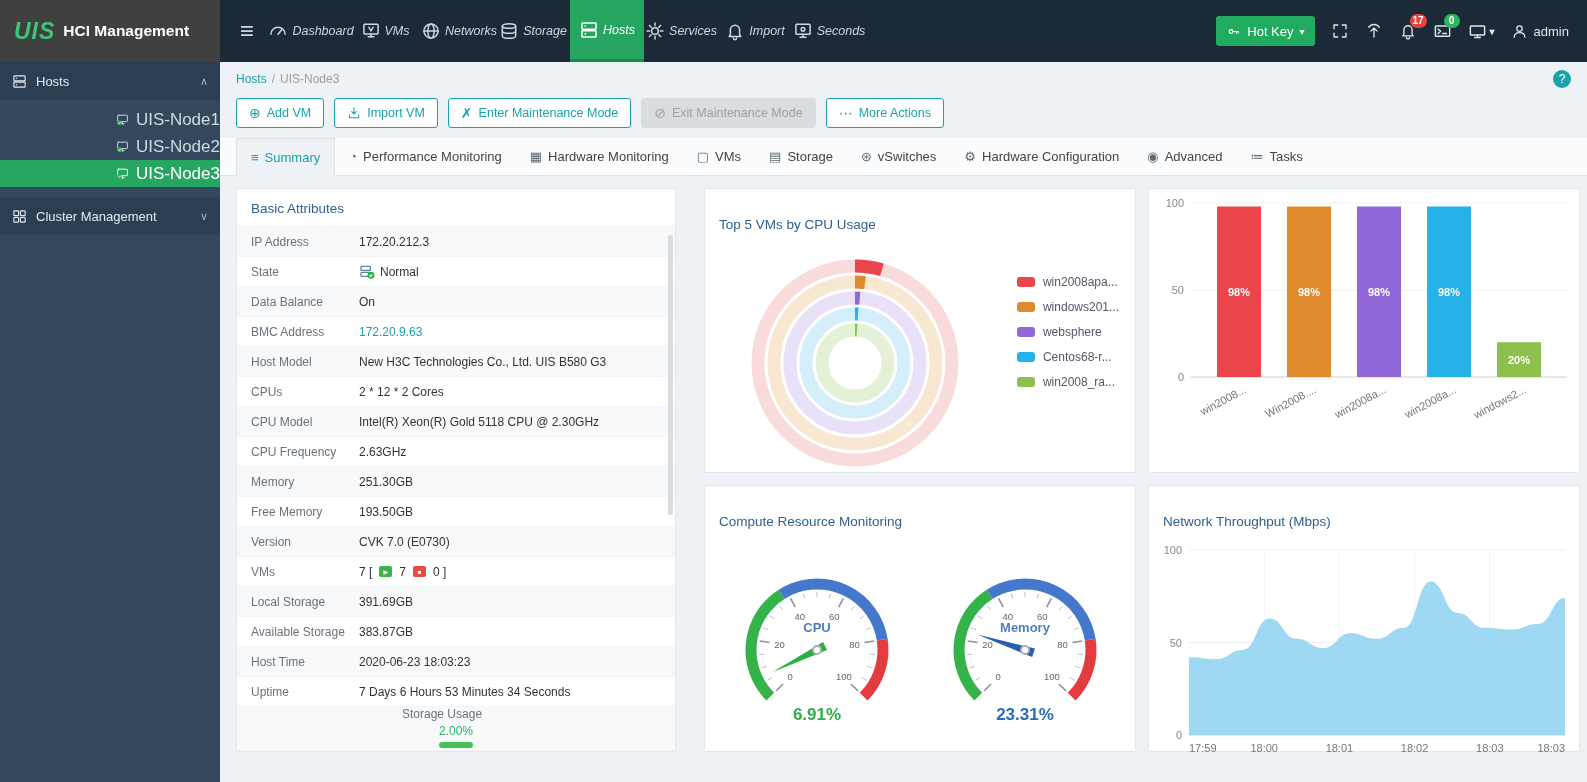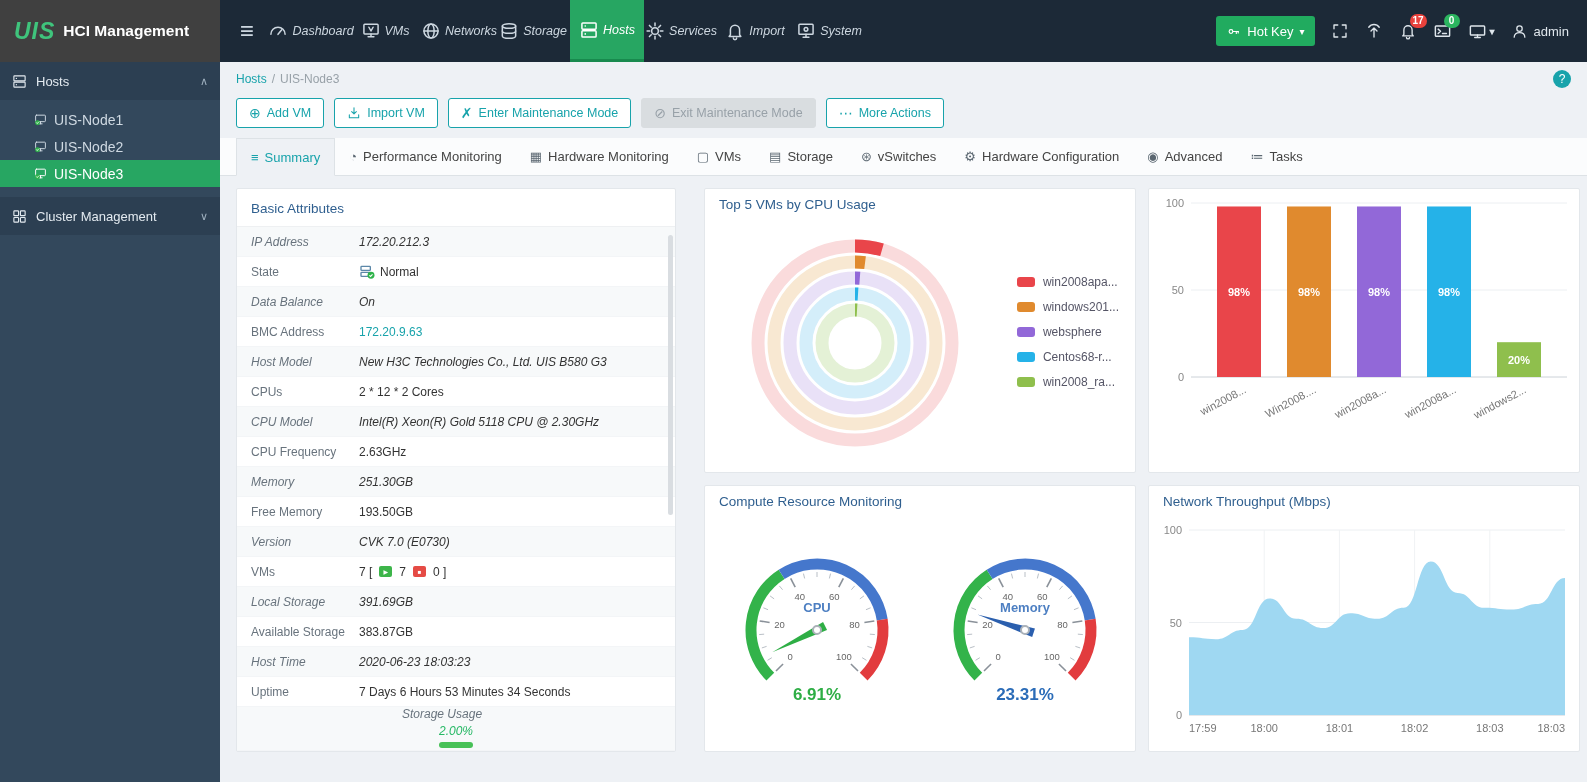--- a/index.html
+++ b/index.html
@@ -25,46 +25,46 @@
   .badge.green { background:#2bb55f; }
   .user { display:flex; align-items:center; gap:6px; font-size:13px; cursor:pointer; }
   .caret { font-size:10px; }
 
   
   .shell { display:flex; height:720px; }
   .sidebar { width:220px; background:#33485c; color:#cfd9e2; flex-shrink:0; }
   .side-header { height:38px; display:flex; align-items:center; gap:9px; padding:0 12px; background:#2c3f52; font-size:13px; color:#e3eaf0; cursor:pointer; }
   .side-header .chev { margin-left:auto; font-size:11px; color:#9fb0bf; }
   .side-list { list-style:none; padding:6px 0 10px; }
-  .side-item { height:27px; display:flex; align-items:center; gap:7px; padding-left:34px; font-size:14px; cursor:pointer; }
+  .side-item { height:27px; display:flex; align-items:center; gap:7px; padding-left:34px; font-size:17px; cursor:pointer;justify-content:flex-end; }
   .side-item.active { background:#27a662; color:#fff; }
   .main { flex:1; display:flex; flex-direction:column; min-width:0; background:#eef1f5; }
 
   
   .crumb-row { height:34px; display:flex; align-items:center; padding:0 16px; font-size:12px; color:#98a1a8; gap:5px; }
   .crumb-link { color:#18a3ab; cursor:pointer; }
   .help { margin-left:auto; width:18px; height:18px; border-radius:50%; background:#18a3ab; color:#fff; font-size:12px; display:flex; align-items:center; justify-content:center; cursor:pointer; }
   .toolbar-row { padding:2px 16px 10px; display:flex; gap:10px; }
   .tbtn { border:1px solid #18a3ab; color:#18a3ab; background:#fff; border-radius:3px; height:30px; padding:0 12px; font-size:12.5px; display:flex; align-items:center; gap:6px; cursor:pointer; }
   .tbtn .ti { font-size:14px; line-height:1; }
   .tbtn.disabled { background:#d9dde0; border-color:#d9dde0; color:#98a1a8; cursor:default; }
   .tabs-row { display:flex; align-items:flex-end; padding:0 16px; border-bottom:1px solid #dde2e6; background:#fbfcfd; height:38px; }
   .tab { padding:0 14px; height:38px; display:flex; align-items:center; gap:6px; font-size:13px; color:#444; cursor:pointer; white-space:nowrap; }
   .tab .tico { font-size:13px; color:#5b6771; }
   .tab.active { color:#18a3ab; background:#eef1f5; border:1px solid #dde2e6; border-bottom-color:#eef1f5; margin-bottom:-1px; }
   .tab.active .tico { color:#18a3ab; }
 
   
   .content { flex:1; display:flex; gap:28px; padding:12px 16px; overflow:hidden; }
   .panel { background:#fff; border:1px solid #e3e7eb; border-radius:2px; position:relative; }
-  .panel-title { color:#2f5f8f; font-size:13.5px; padding:8px 14px 9px; }
+  .panel-title { color:#2f5f8f; font-size:13.5px; padding:28px 14px 9px; }
   .attrs { width:440px; height:564px; flex-shrink:0; display:flex; flex-direction:column; }
   .attrs .panel-title { border-bottom:1px solid #eef0f2; padding:12px 14px 10px; }
   .attr-row { display:flex; align-items:center; min-height:30px; padding:0 14px; font-size:12px; border-bottom:1px solid #f3f5f7; }
-  .attr-row.alt { background:#f7f9fa;font-style:italic; }
+  .attr-row.alt { background:#f7f9fa; }
   .attr-row.progress { min-height:44px;flex-direction:column; }
   .attr-label { width:108px; flex-shrink:0; color:#68737d; }
   .attr-value { flex:1; color:#333; display:flex; align-items:center; gap:5px; }
   .teal-link { color:#18a3ab; cursor:pointer; }
   .vm-ico { display:inline-flex; width:13px; height:11px; border-radius:2px; color:#fff; font-size:6px; align-items:center; justify-content:center; margin:0 2px; }
   .prog-wrap { flex:1; }
   .prog-text { color:#25b864; font-size:12px; text-align:center; margin-bottom:4px; }
   .prog-bar { height:6px; border-radius:3px; background:#47c157; }
   .scroll-thumb { position:absolute; right:2px; top:46px; width:5px; height:280px; border-radius:3px; background:#d9dde1; cursor:pointer; }
   .grid-right { flex:1; display:grid; grid-template-columns:1fr 1fr; grid-template-rows:285px 267px; gap:12px; min-width:0; }
@@ -153,21 +153,21 @@
       <span class="nav-label">Import</span>
     </div>
     <div class="nav-item">
       <span class="nav-ico">
           <svg viewBox="0 0 24 24" width="20" height="20">
             <rect x="3.5" y="4" width="17" height="12" rx="1"></rect>
             <circle cx="12" cy="10" r="2.2"></circle>
             <path d="M12 16v3.5M8.5 19.5h7"></path>
           </svg>
         </span>
-      <span class="nav-label">System</span>
+      <span class="nav-label">Seconds</span>
     </div>
   </nav>
 
   <div class="top-right">
     <button class="hotkey">
       <span class="icon">
           <svg viewBox="0 0 24 24" width="15" height="15">
             <circle cx="8" cy="12" r="3"></circle>
             <path d="M11 12h9M16.5 12v3M19.5 12v2.2"></path>
           </svg>

